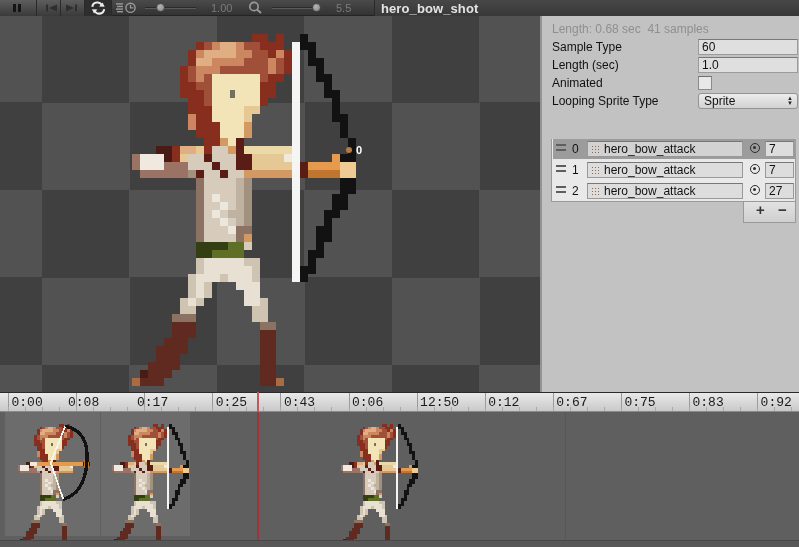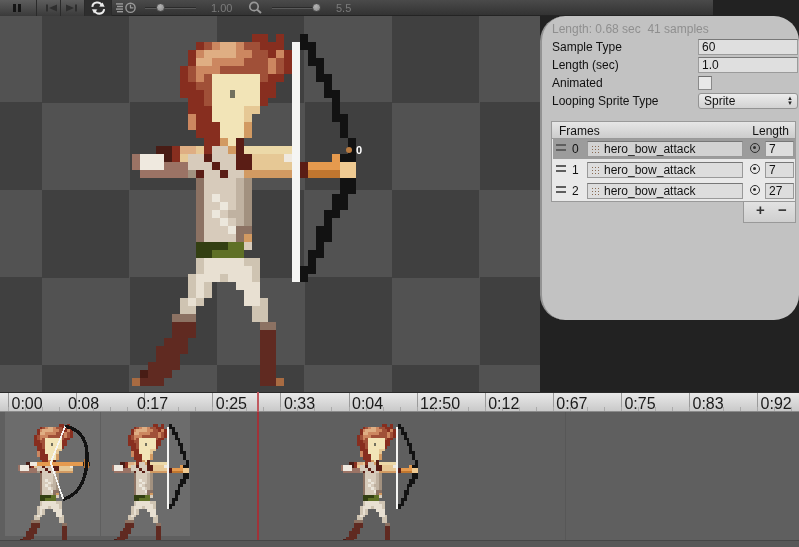--- a/index.html
+++ b/index.html
@@ -1,20 +1,20 @@
 <!DOCTYPE html>
 <html><head><meta charset="utf-8">
 <style>
 html,body{margin:0;padding:0;background:#222;}
 #app{position:relative;width:799px;height:547px;overflow:hidden;
   font-family:"Liberation Sans",sans-serif;-webkit-font-smoothing:antialiased;}
 #app *{position:absolute;box-sizing:border-box;}
 
 
-#toolbar{left:0;top:0;width:713px;height:16px;background:linear-gradient(180deg,#4a4a4a,#333333);border-bottom:1px solid #242424;}
+#toolbar{left:0;top:0;width:799px;height:16px;background:linear-gradient(180deg,#4a4a4a,#333333);border-bottom:1px solid #242424;}
 .tbtn{top:0;height:16px;background:linear-gradient(180deg,#5d5d5d,#3a3a3a);border-right:1px solid #2a2a2a;}
 .tbtn.pressed{background:#2e2e2e;}
 #ttitle{left:374px;top:0;width:426px;height:16px;background:linear-gradient(180deg,#474747,#383838);border-left:1px solid #2a2a2a;}
 #ttitle span{position:absolute;left:6px;top:1px;font-size:13px;font-weight:bold;color:#e4e4e4;letter-spacing:0.1px;}
 .tico{top:0;left:0;}
 .dim{color:#7b7b7b;font-size:11px;top:2px;}
 .slider-track{height:2px;background:#2b2b2b;border-bottom:1px solid #5a5a5a;top:7px;}
 .slider-knob{width:9px;height:9px;border-radius:50%;background:radial-gradient(circle at 40% 35%,#b5b5b5,#848484);top:3px;border:1px solid #4a4a4a;}
 
 
@@ -22,22 +22,22 @@
  background:
   conic-gradient(#525252 90deg,#404040 0 180deg,#525252 0 270deg,#404040 0);
  background-size:175px 175px;
  background-position:-133px -1px;}
 #spr{left:92px;top:18px;}
 #marker0{left:345px;top:127px;width:30px;height:14px;}
 #marker0 .dot{left:1px;top:4px;width:6px;height:6px;border-radius:50%;background:#b97a3f;}
 #marker0 .lbl{left:10px;top:1px;width:12px;height:12px;}
 
 
-#panel{left:540px;top:16px;width:259px;height:304px;background:#c2c2c2;border-left:2px solid #939393;
- font-size:12px;color:#111;border-radius:25px;}
+#panel{left:540px;top:16px;width:259px;height:376px;background:#c2c2c2;border-left:2px solid #939393;
+ font-size:12px;color:#111;}
 #panel .info{left:10px;top:6px;color:#8f8f8f;}
 #panel .lab{left:10px;}
 .pfield{left:156px;width:100px;height:16px;background:#dfdfdf;border:1px solid #9b9b9b;border-top-color:#787878;
  font-size:12px;color:#111;padding:0 0 0 3px;line-height:14px;}
 #chk{left:156px;width:14px;height:14px;background:#e8e8e8;border:1px solid #8a8a8a;border-top-color:#6f6f6f;}
 #dd{left:156px;width:100px;height:16px;background:linear-gradient(180deg,#ececec,#d2d2d2);border:1px solid #939393;
  border-radius:3px;font-size:12px;padding-left:5px;line-height:15px;}
 #dd .arr{right:4px;top:2px;font-size:6px;color:#222;line-height:5px;text-align:center;letter-spacing:0;}
 
 
@@ -62,21 +62,21 @@
  font-size:12px;line-height:14px;padding-left:3px;}
 #ffoot{left:192px;top:81px;width:53px;height:21px;background:linear-gradient(180deg,#e2e2e2,#cfcfcf);
  border:1px solid #999;border-top:none;}
 #ffoot span{font-size:15px;font-weight:bold;color:#333;top:-1px;}
 
 
 #ruler{left:0;top:392px;width:799px;height:20px;background:linear-gradient(180deg,#e9e9e9,#c9c9c9);
  border-top:1px solid #2a2a2a;border-bottom:1px solid #8a8a8a;overflow:hidden;}
 #ruler .maj{top:0;width:1px;height:20px;background:#9a9a9a;}
 #ruler .min{bottom:0;width:1px;height:4px;background:#aaa;}
-#ruler .rlab{top:2px;font-size:16px;color:#1a1a1a;}
+#ruler .rlab{top:2px;font-size:13px;color:#1a1a1a;font-family:Liberation Mono, monospace;}
 
 
 #strip{left:0;top:412px;width:799px;height:128px;background:#5f5f5f;overflow:hidden;}
 #strip .hl{top:0;height:124px;background:#6c6c6c;}
 #strip .vline{left:565px;top:0;width:1px;height:128px;background:#575757;}
 .thumb{transform:scale(0.343);transform-origin:0 0;}
 #scrollbar{left:0;top:540px;width:799px;height:7px;background:#585858;border-top:1px solid #474747;}
 #playhead{left:257px;top:392px;width:2px;height:20px;background:#c05a60;}
 #playhead2{left:257px;top:412px;width:2px;height:128px;background:#a03238;}
 </style></head>
@@ -113,20 +113,23 @@
 
       <circle cx="254" cy="6.5" r="4.2" fill="none" stroke="#989898" stroke-width="1.7"></circle>
       <path d="M257 9.5 L261 13" stroke="#989898" stroke-width="2"></path>
     </svg>
     <div class="slider-track" style="left:145px;width:51px"></div>
     <div class="slider-knob" style="left:156px"></div>
     <div class="dim" style="left:211px">1.00</div>
     <div class="slider-track" style="left:272px;width:45px"></div>
     <div class="slider-knob" style="left:312px"></div>
     <div class="dim" style="left:336px">5.5</div>
+    <div id="ttitle">
+        <span>hero_bow_shot</span>
+      </div>
   </div>
 
   <div id="canvas">
     <div id="spr">
         <svg viewBox="0 0 35 45" width="280" height="360" shape-rendering="crispEdges" style="image-rendering:pixelated">
           <rect x="20" y="0" width="2" height="1" fill="#872e1f"></rect>
           <rect x="23" y="0" width="1" height="1" fill="#872e1f"></rect>
           <rect x="26" y="0" width="1" height="1" fill="#121212"></rect>
           <rect x="13" y="1" width="1" height="1" fill="#872e1f"></rect>
           <rect x="14" y="1" width="1" height="1" fill="#a05038"></rect>
@@ -403,24 +406,20 @@
     <div class="info">Length: 0.68 sec&nbsp; 41 samples</div>
     <div class="lab" style="top:24px">Sample Type</div>
     <div class="pfield" style="top:23px">60</div>
     <div class="lab" style="top:42px">Length (sec)</div>
     <div class="pfield" style="top:41px">1.0</div>
     <div class="lab" style="top:60px">Animated</div>
     <div id="chk" style="top:60px"></div>
     <div class="lab" style="top:78px">Looping Sprite Type</div>
     <div id="dd" style="top:77px">Sprite<span class="arr">▲<br>▼</span></div>
     <div id="fbox">
-      <div id="fhead">
-          <span class="t1" style="position:absolute">Frames</span>
-          <span class="t2" style="position:absolute">Length</span>
-        </div>
       <div id="fbody">
         <div class="frow sel" style="top:0">
           <div class="fhandle"></div>
             <div class="fidx">0</div>
           <div class="ffield"><div class="fdots"></div>hero_bow_attack</div>
           <div class="feye">
               <i></i>
             </div>
           <div class="flen">7</div>
         </div>
@@ -453,23 +452,23 @@
   <div id="ruler">
       <div class="maj" style="left:8.0px"></div>
       <div class="rlab" style="left:11.5px">0:00</div>
       <div class="maj" style="left:76.1px"></div>
       <div class="rlab" style="left:68px">0:08</div>
       <div class="maj" style="left:144.2px"></div>
       <div class="rlab" style="left:137px">0:17</div>
       <div class="maj" style="left:212.3px"></div>
       <div class="rlab" style="left:215.8px">0:25</div>
       <div class="maj" style="left:280.4px"></div>
-      <div class="rlab" style="left:283.9px">0:33</div>
+      <div class="rlab" style="left:283.9px">0:43</div>
       <div class="maj" style="left:348.5px"></div>
-      <div class="rlab" style="left:352.0px">0:04</div>
+      <div class="rlab" style="left:352.0px">0:06</div>
       <div class="maj" style="left:416.6px"></div>
       <div class="rlab" style="left:420.1px">12:50</div>
       <div class="maj" style="left:484.7px"></div>
       <div class="rlab" style="left:488.2px">0:12</div>
       <div class="maj" style="left:552.8px"></div>
       <div class="rlab" style="left:556.3px">0:67</div>
       <div class="maj" style="left:620.9px"></div>
       <div class="rlab" style="left:624.4px">0:75</div>
       <div class="maj" style="left:689.0px"></div>
       <div class="rlab" style="left:692.5px">0:83</div>

